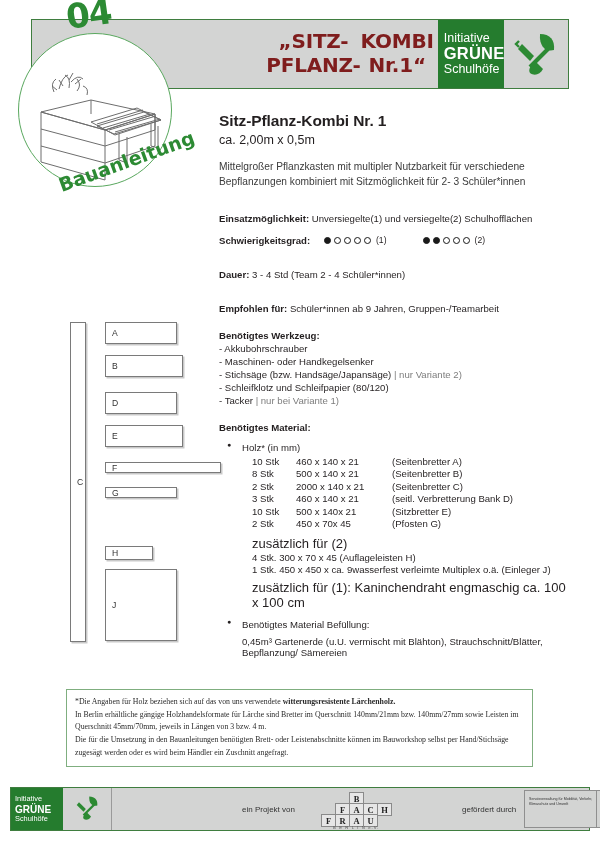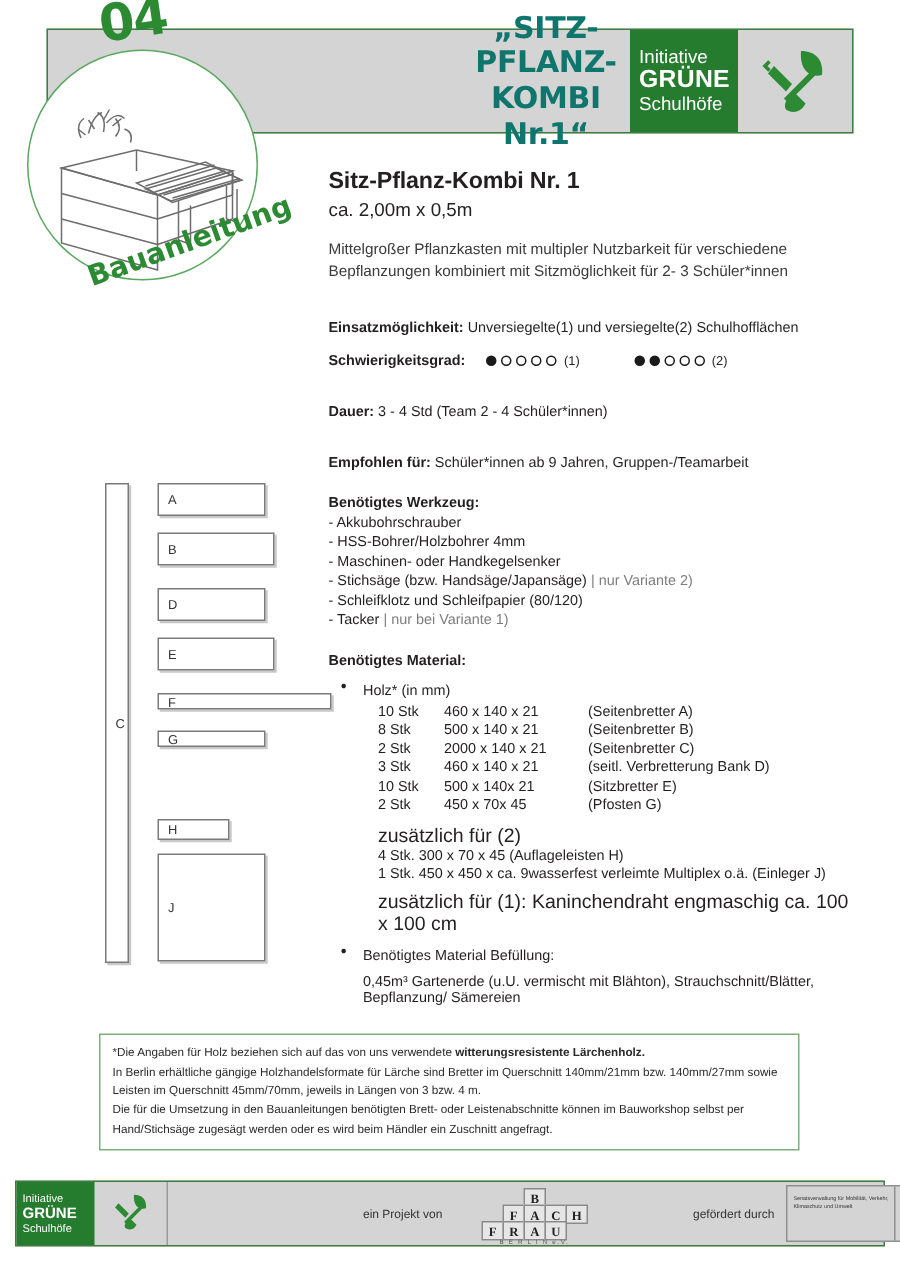--- a/index.html
+++ b/index.html
@@ -15,22 +15,22 @@
   .page{position:absolute;inset:0;}
 
   
   .header{
     position:absolute;left:31px;top:19px;width:538px;height:70px;
     background:#d3d4d3;border:1px solid #3f7d3f;box-sizing:border-box;
     display:flex;align-items:stretch;
   }
   .hdr-left{width:280px;position:relative;}
   .hdr-title{
-    flex:1;display:flex;flex-direction:column;align-items:center;justify-content:center;
-    color:#0f766e;font-weight:bold;font-size:20px;line-height:1.18;
+    flex:1;display:flex;flex-direction:row;align-items:center;justify-content:center;
+    color:#7f1d1d;font-weight:bold;font-size:20px;line-height:1.18;
     letter-spacing:-0.2px;text-align:center;padding-right:4px;
     font-family:"DejaVu Sans", sans-serif;
   }
   .hdr-logo{
     width:72px;background:#257c2e;color:#fff;
     display:flex;flex-direction:column;align-items:flex-start;justify-content:center;
     padding-left:6px;box-sizing:border-box;line-height:1.06;
   }
   .hdr-logo .l1{font-size:12.5px;}
   .hdr-logo .l2{font-size:16.5px;font-weight:bold;letter-spacing:.2px;}
@@ -93,21 +93,21 @@
     position:absolute;background:#fff;border:1px solid #7a7a7a;
     box-sizing:border-box;box-shadow:1.5px 1.5px 0 #c9c9c9;
     font-size:8.6px;color:#333;padding-left:6px;
     display:flex;align-items:center;
   }
 
   
   .note{
     position:absolute;left:66px;top:689px;width:467px;
     border:1px solid #7fae7f;box-sizing:border-box;
-    padding:6px 8px 7px 8px;font-size:7.8px;line-height:1.62;color:#2a2a2a;
+    padding:6px 8px 7px 8px;font-size:7.8px;line-height:1.62;color:#2a2a2a;font-family:Liberation Serif, serif;
   }
   .note b{font-weight:bold;}
 
   
   .footer{
     position:absolute;left:10px;top:787px;width:580px;height:44px;
     background:#d3d4d3;border:1px solid #3f7d3f;box-sizing:border-box;
     display:flex;align-items:stretch;
   }
   .f-logo{width:52px;background:#257c2e;color:#fff;display:flex;flex-direction:column;
@@ -225,23 +225,20 @@
     <p class="kv">
       <b>Empfohlen für:</b>
       <span>Schüler*innen ab 9 Jahren, Gruppen-/Teamarbeit</span>
     </p>
 
     <p class="sec">Benötigtes Werkzeug:</p>
     <p class="line">
       <span>- Akkubohrschrauber</span>
     </p>
     <p class="line">
-      <span>- HSS-Bohrer/Holzbohrer 4mm</span>
-    </p>
-    <p class="line">
       <span>- Maschinen- oder Handkegelsenker</span>
     </p>
     <p class="line">
       <span>- Stichsäge (bzw. Handsäge/Japansäge)</span>
       <span class="muted">| nur Variante 2)</span>
     </p>
     <p class="line">
       <span>- Schleifklotz und Schleifpapier (80/120)</span>
     </p>
     <p class="line">

